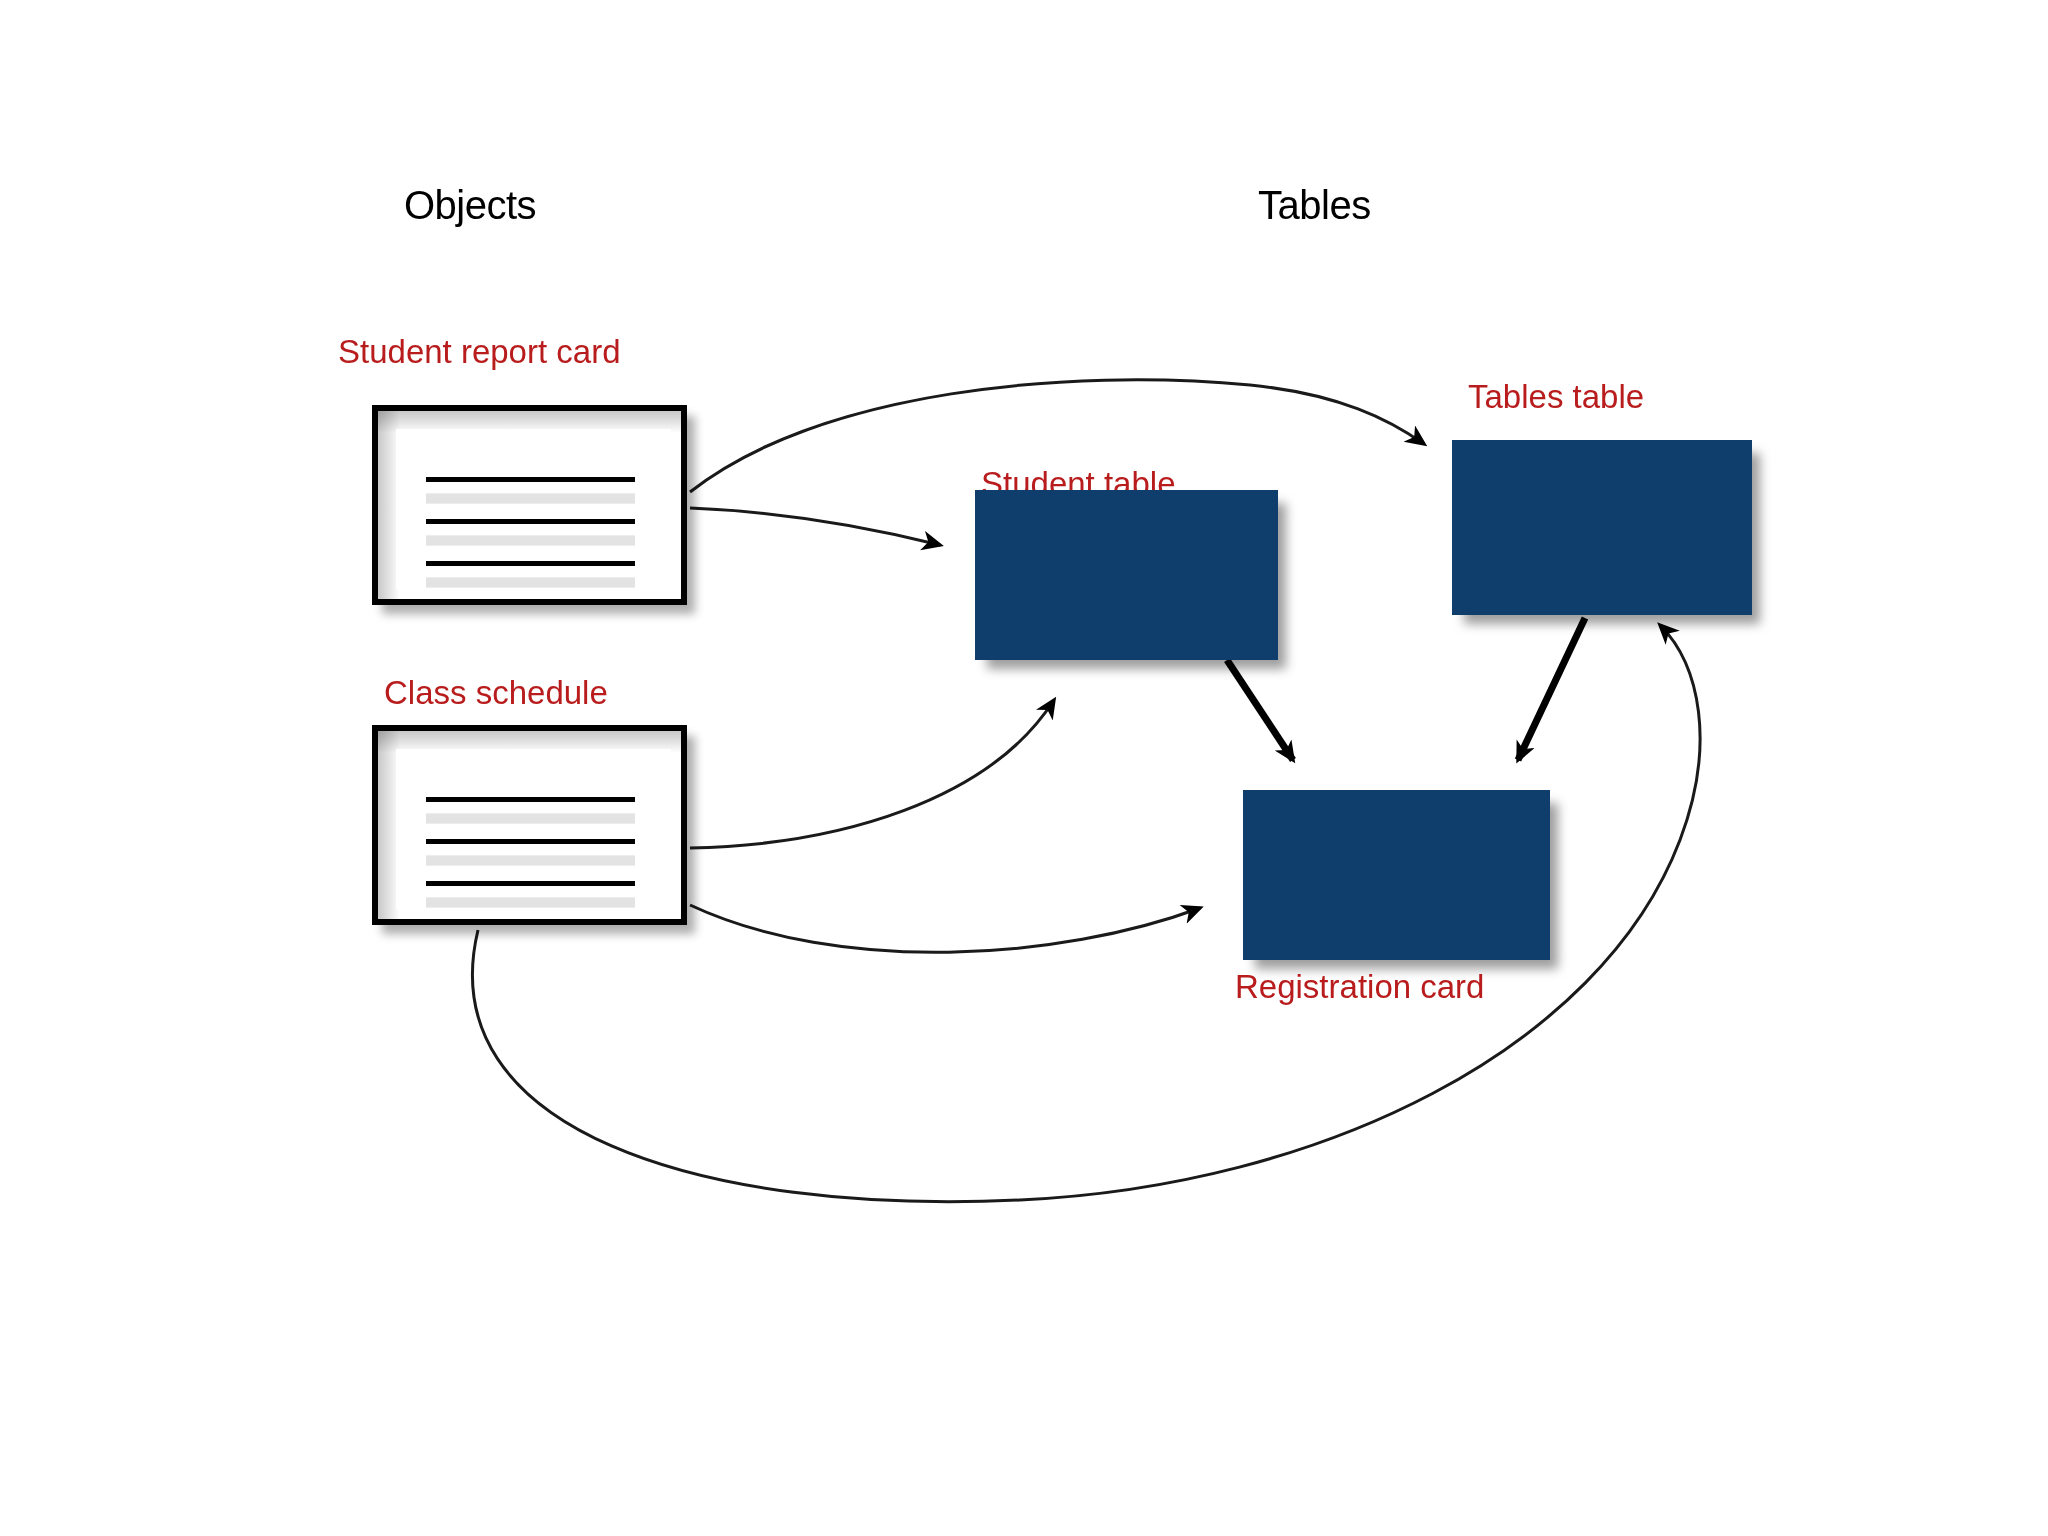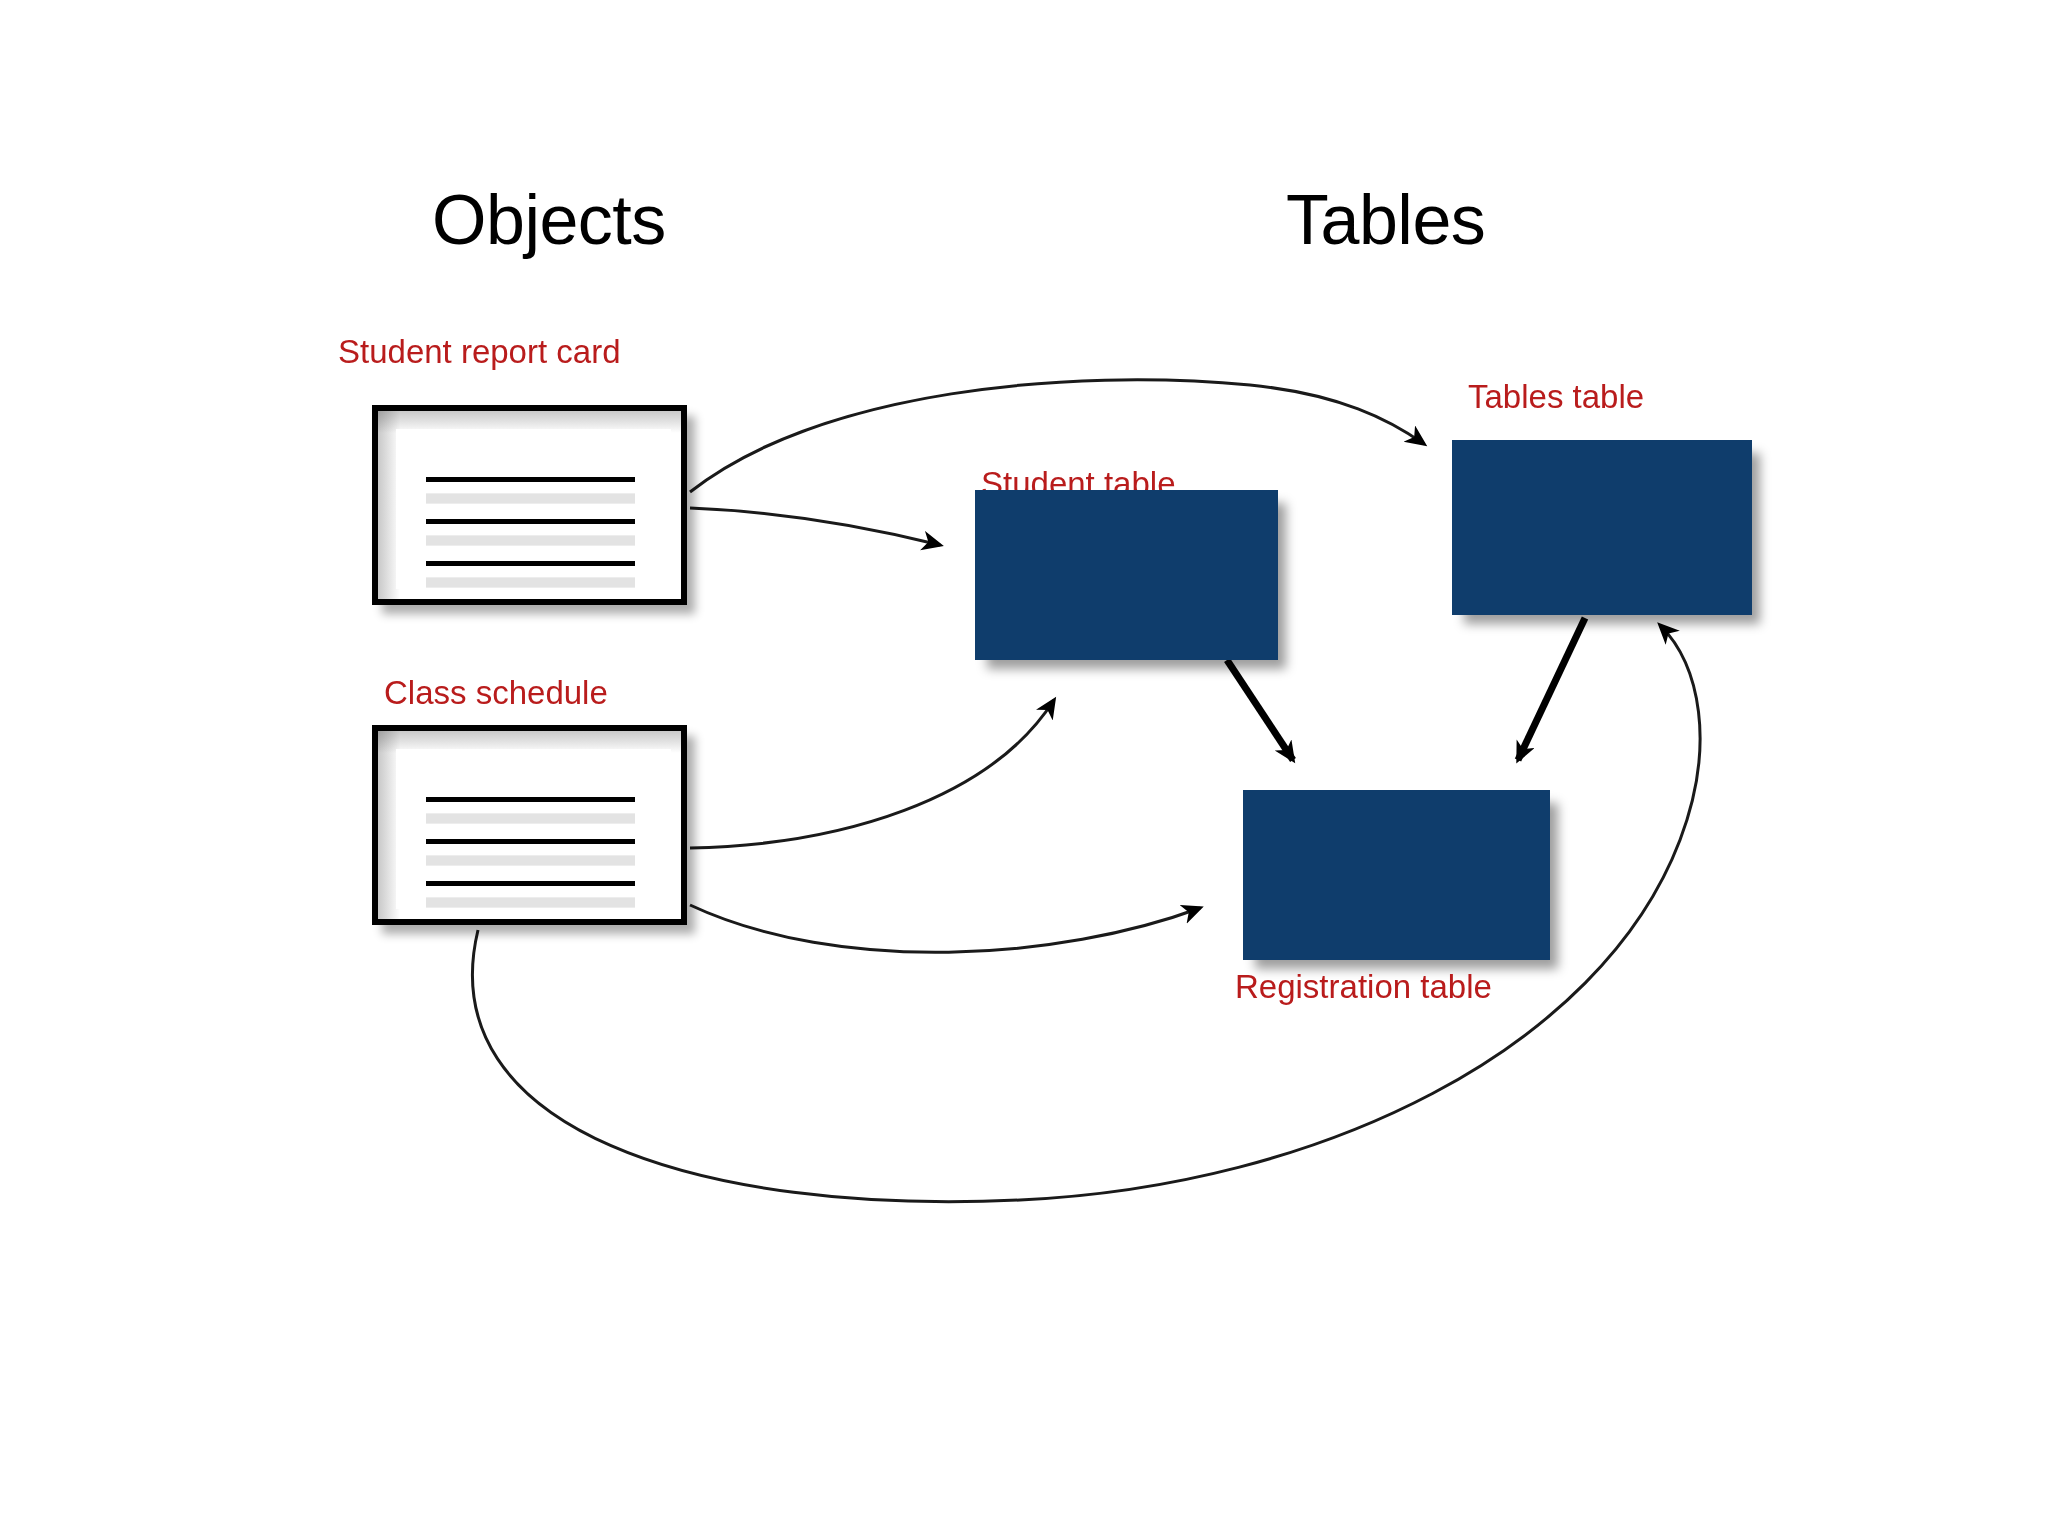--- a/index.html
+++ b/index.html
@@ -8,27 +8,26 @@
     width:2048px;height:1536px;overflow:hidden;
     font-family:"Liberation Sans","DejaVu Sans",sans-serif;
     color:#000;
     -webkit-font-smoothing:antialiased;
   }
   #stage{position:relative;width:2048px;height:1536px;background:#fff;}
 
   
   .col-heading{
     position:absolute;
-    font-size:70px;
+    font-size:40px;
     font-weight:400;
     letter-spacing:-0.5px;
     white-space:nowrap;
     line-height:1;
     color:#000;
-    margin-left:28px;
   }
   #heading-objects{left:404px;top:185px;}
   #heading-tables{left:1258px;top:185px;}
 
   
   .caption{
     position:absolute;
     font-size:33px;
     font-weight:400;
     white-space:nowrap;
@@ -171,15 +170,15 @@
     </div>
   </div>
 
   <div class="caption" id="caption-student-table">Student table</div>
   <div class="table-box" id="table-student" style="background: rgb(15, 61, 108);"></div>
 
   <div class="caption" id="caption-course-table">Tables table</div>
   <div class="table-box" id="table-course" style="background: rgb(15, 61, 108);"></div>
 
   <div class="table-box" id="table-registration" style="background: rgb(15, 61, 108);"></div>
-  <div class="caption" id="caption-registration-table">Registration table</div>
+  <div class="caption" id="caption-registration-table">Registration card</div>
 
 </div>
 
 </body></html>

